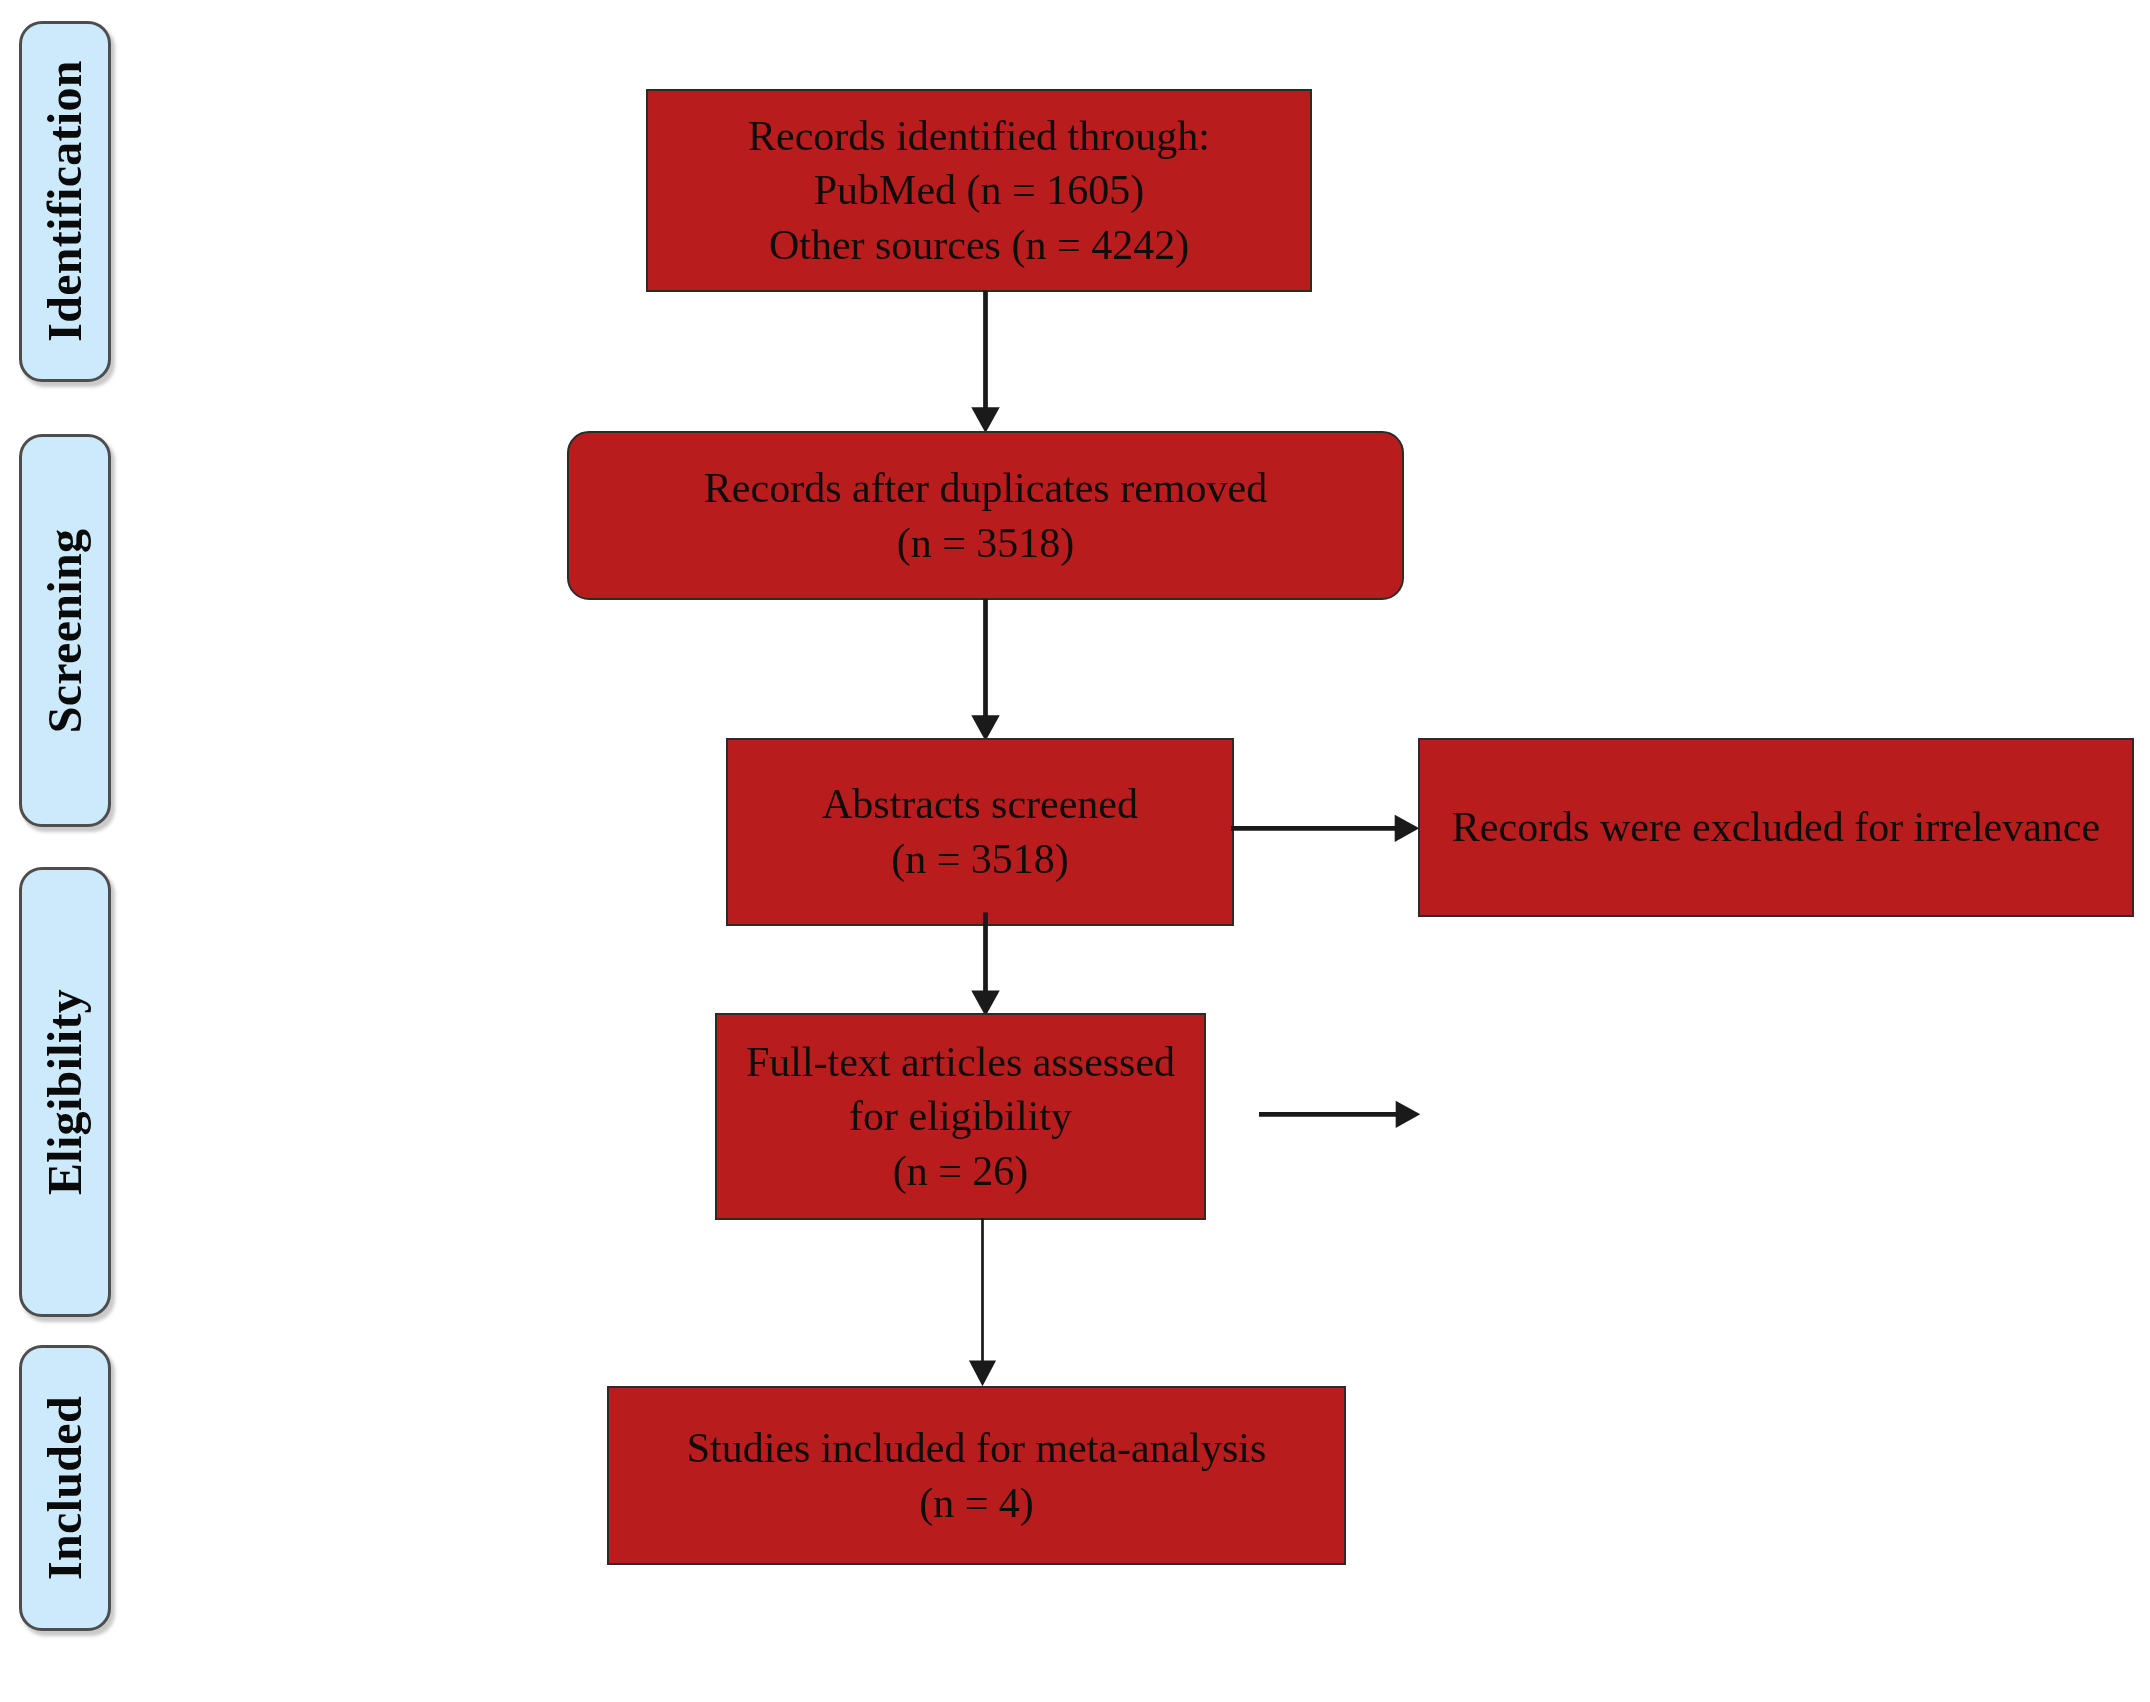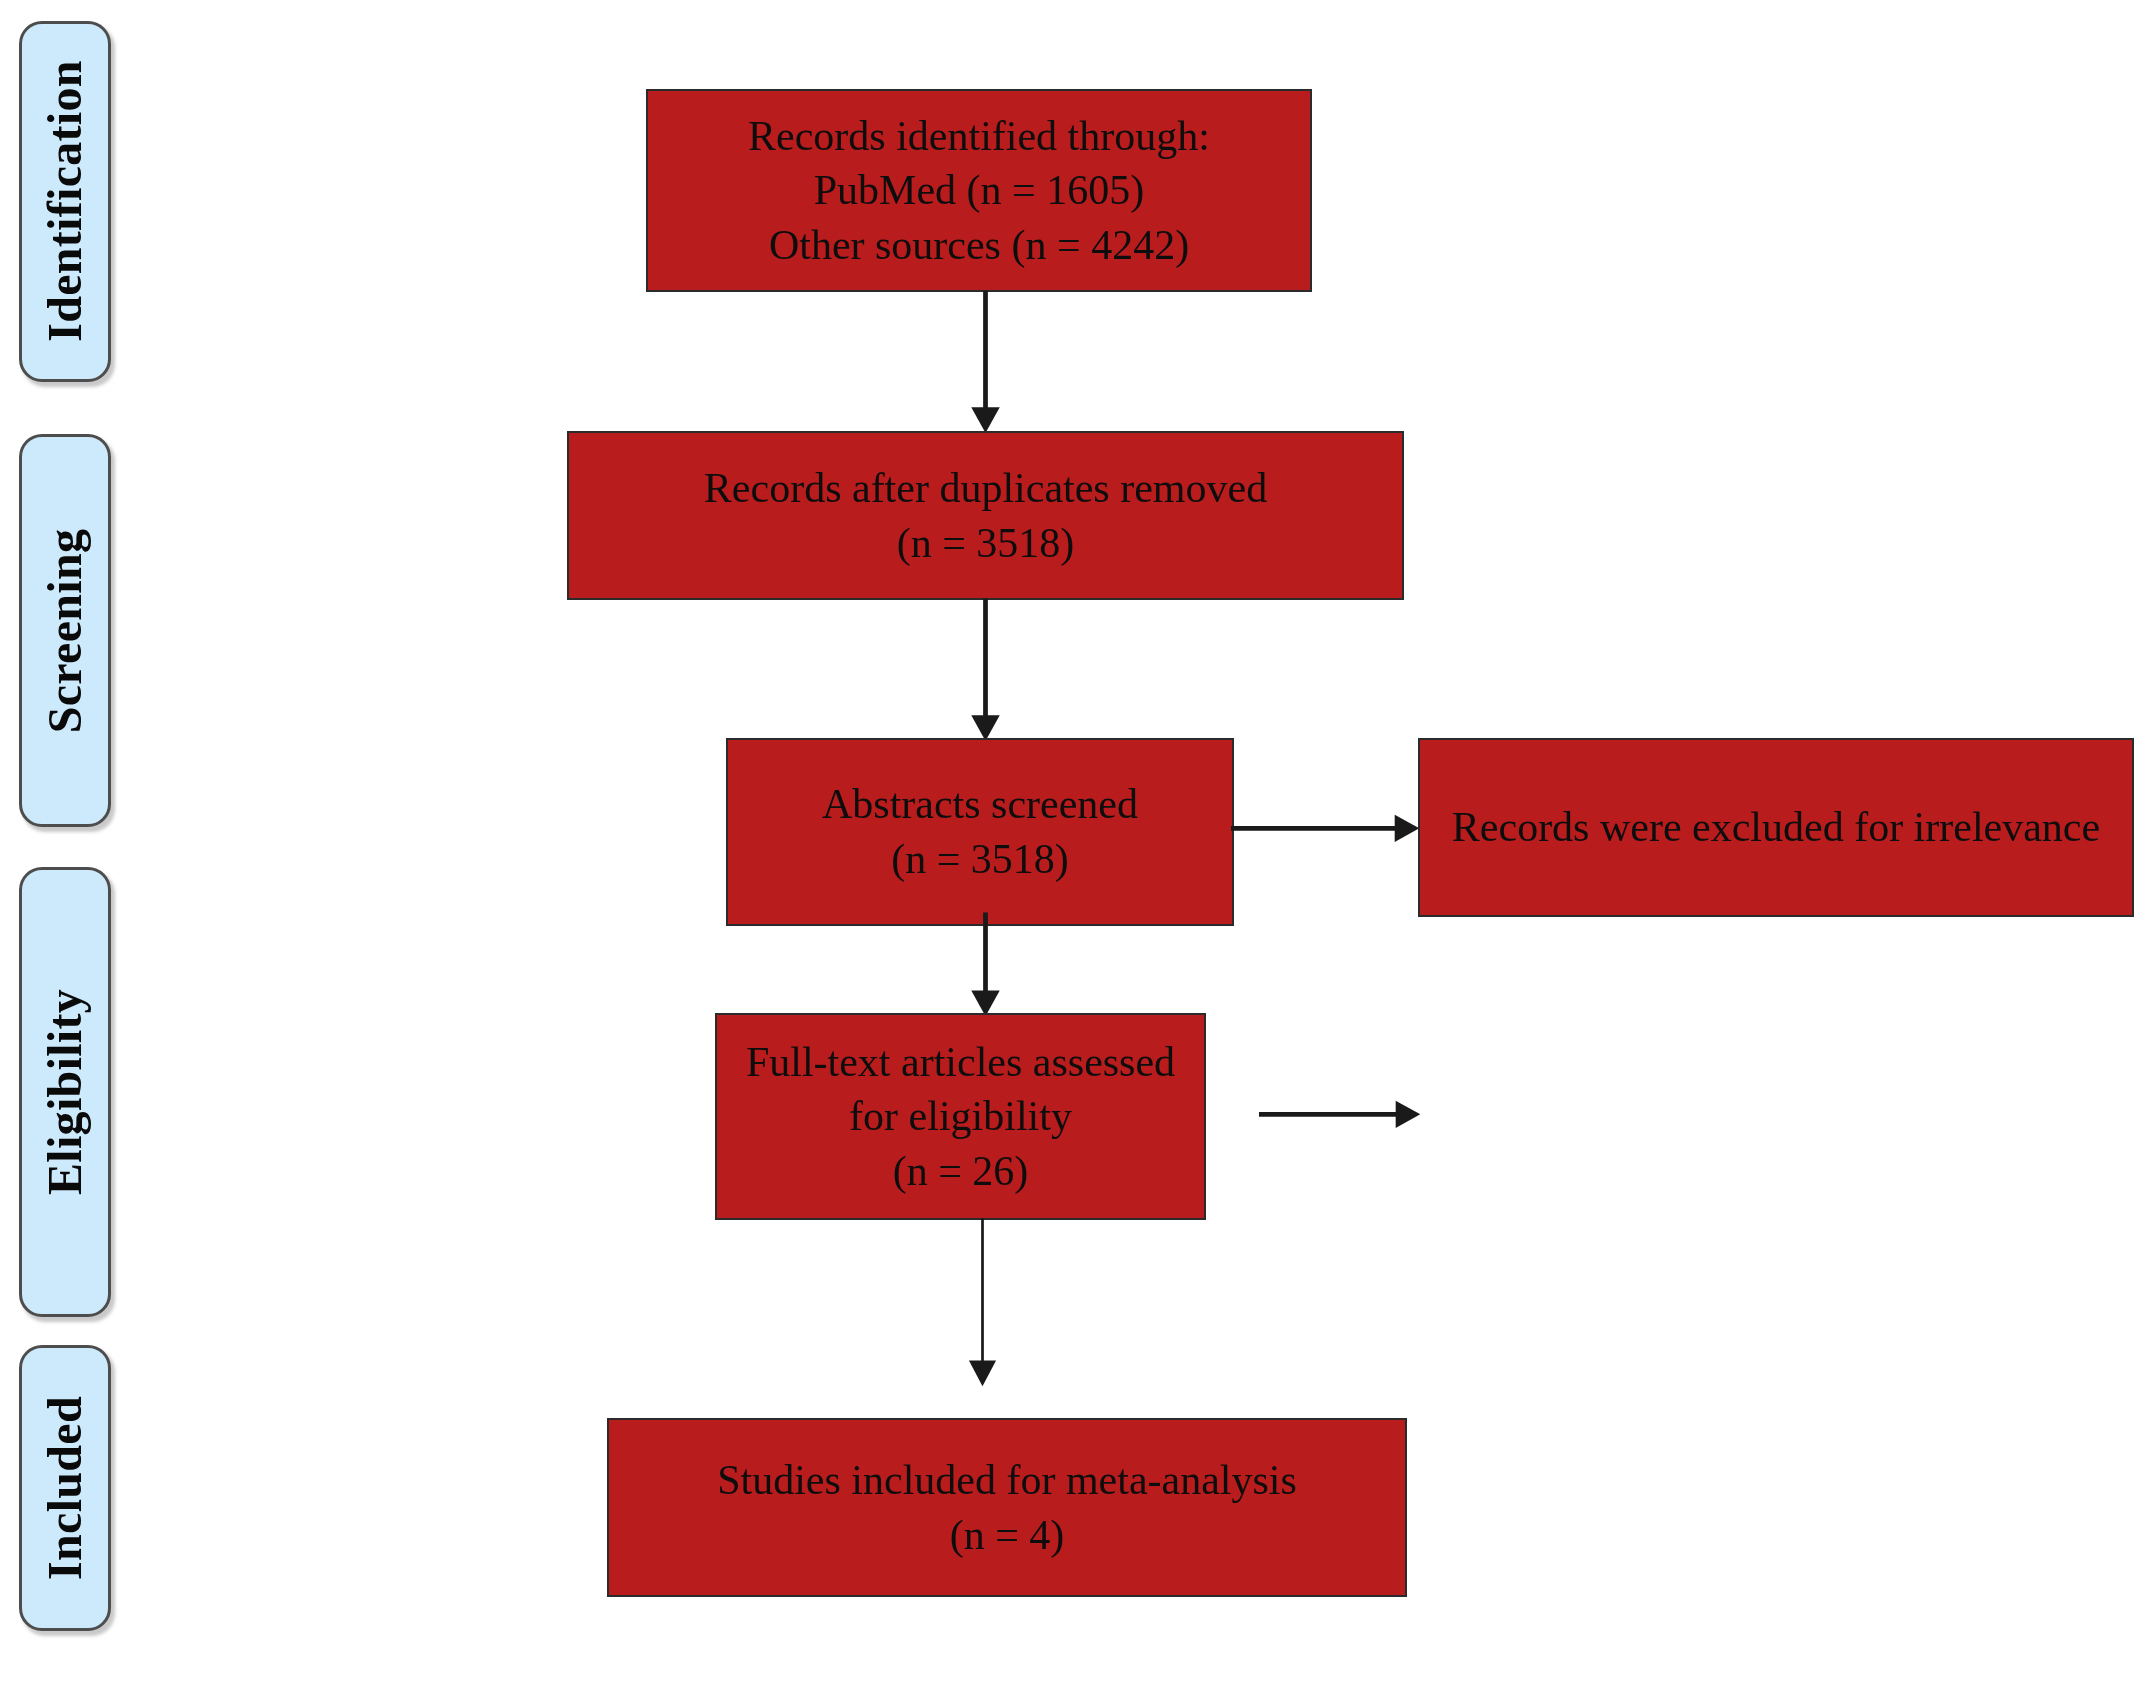--- a/index.html
+++ b/index.html
@@ -98,21 +98,21 @@
     <div class="line">Other sources (n = 4242)</div>
   </div>
 
   <div class="conn" style="left:955px; top:290px; width:61px; height:145px;">
     <svg width="61" height="145" viewBox="0 0 90 212">
       <line x1="45" y1="0" x2="45" y2="182" stroke="#1a1a1a" stroke-width="7"></line>
       <polygon points="24,172 66,172 45,210" fill="#1a1a1a"></polygon>
     </svg>
   </div>
 
-  <div class="flow-box" style="left:567px; top:431px; width:837px; height:169px;">
+  <div class="flow-box" style="left:567px; top:431px; width:837px; height:169px;border-radius:22px;">
     <div class="line">Records after duplicates removed</div>
     <div class="line">(n = 3518)</div>
   </div>
 
   <div class="conn" style="left:955px; top:598px; width:61px; height:145px;">
     <svg width="61" height="145" viewBox="0 0 90 212">
       <line x1="45" y1="0" x2="45" y2="182" stroke="#1a1a1a" stroke-width="7"></line>
       <polygon points="24,172 66,172 45,210" fill="#1a1a1a"></polygon>
     </svg>
   </div>
@@ -154,19 +154,19 @@
   </div>
 
 
   <div class="conn" style="left:952px; top:1218px; width:61px; height:170px;">
     <svg width="61" height="170" viewBox="0 0 90 250">
       <line x1="45" y1="0" x2="45" y2="218" stroke="#1a1a1a" stroke-width="4"></line>
       <polygon points="25,210 65,210 45,248" fill="#1a1a1a"></polygon>
     </svg>
   </div>
 
-  <div class="flow-box" style="left:607px; top:1386px; width:800px; height:179px;margin-top:32px;">
+  <div class="flow-box" style="left:607px; top:1386px; width:739px; height:179px;">
     <div class="line">Studies included for meta-analysis</div>
     <div class="line">(n = 4)</div>
   </div>
 
 </div>
 
 
 </body></html>

